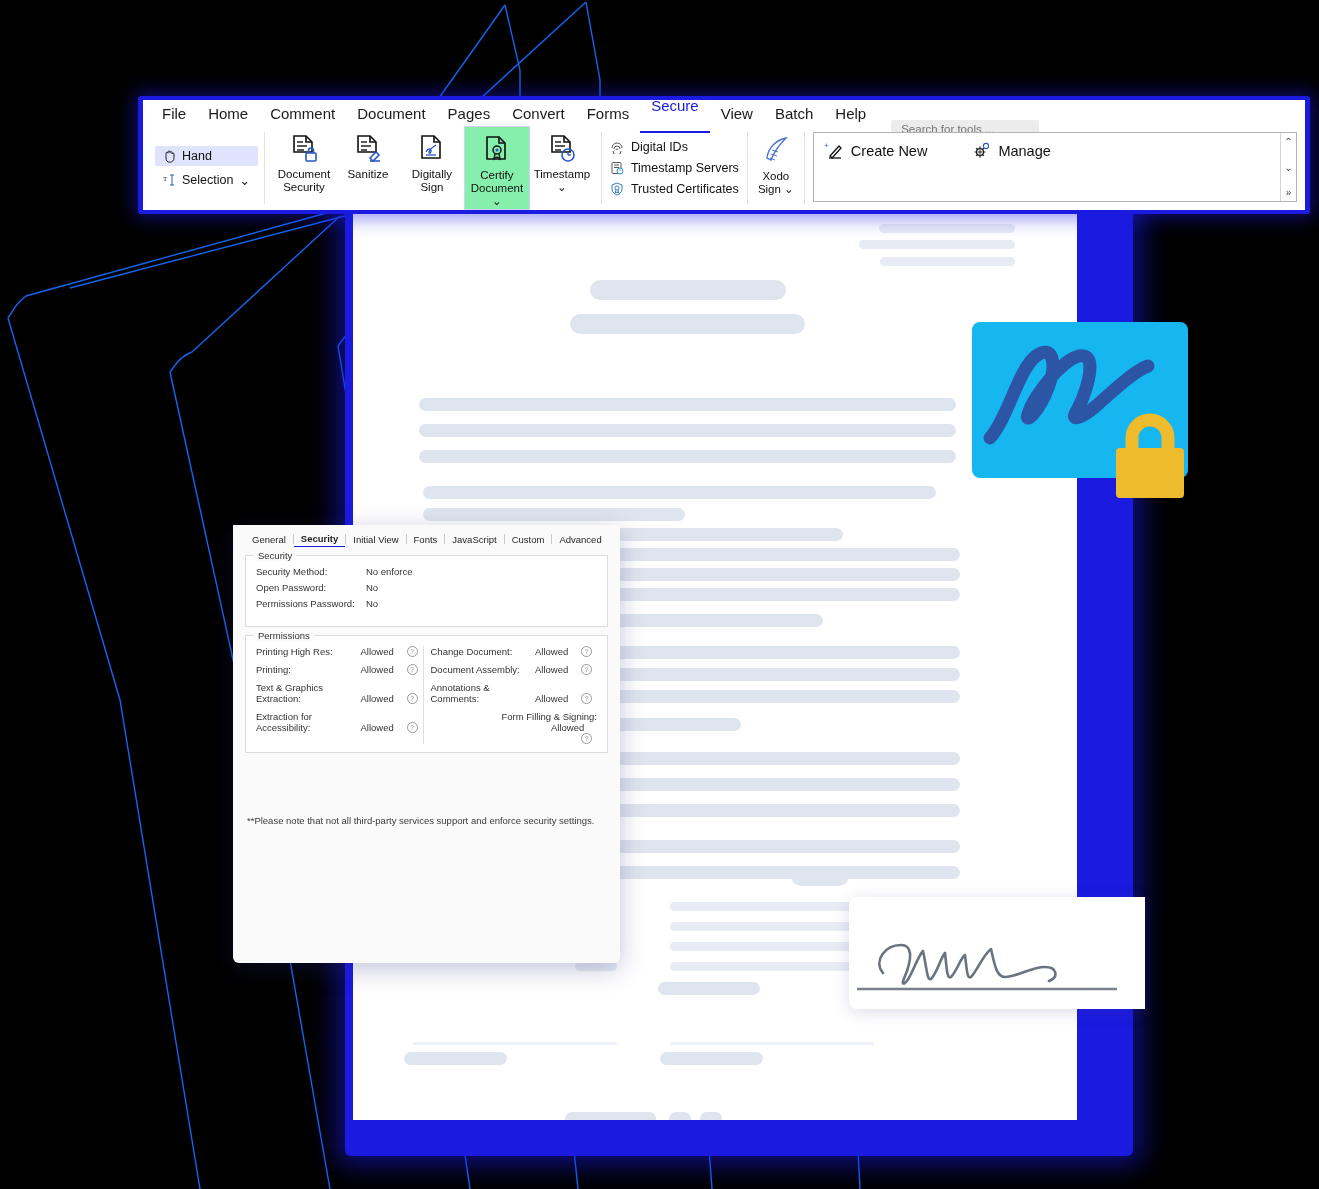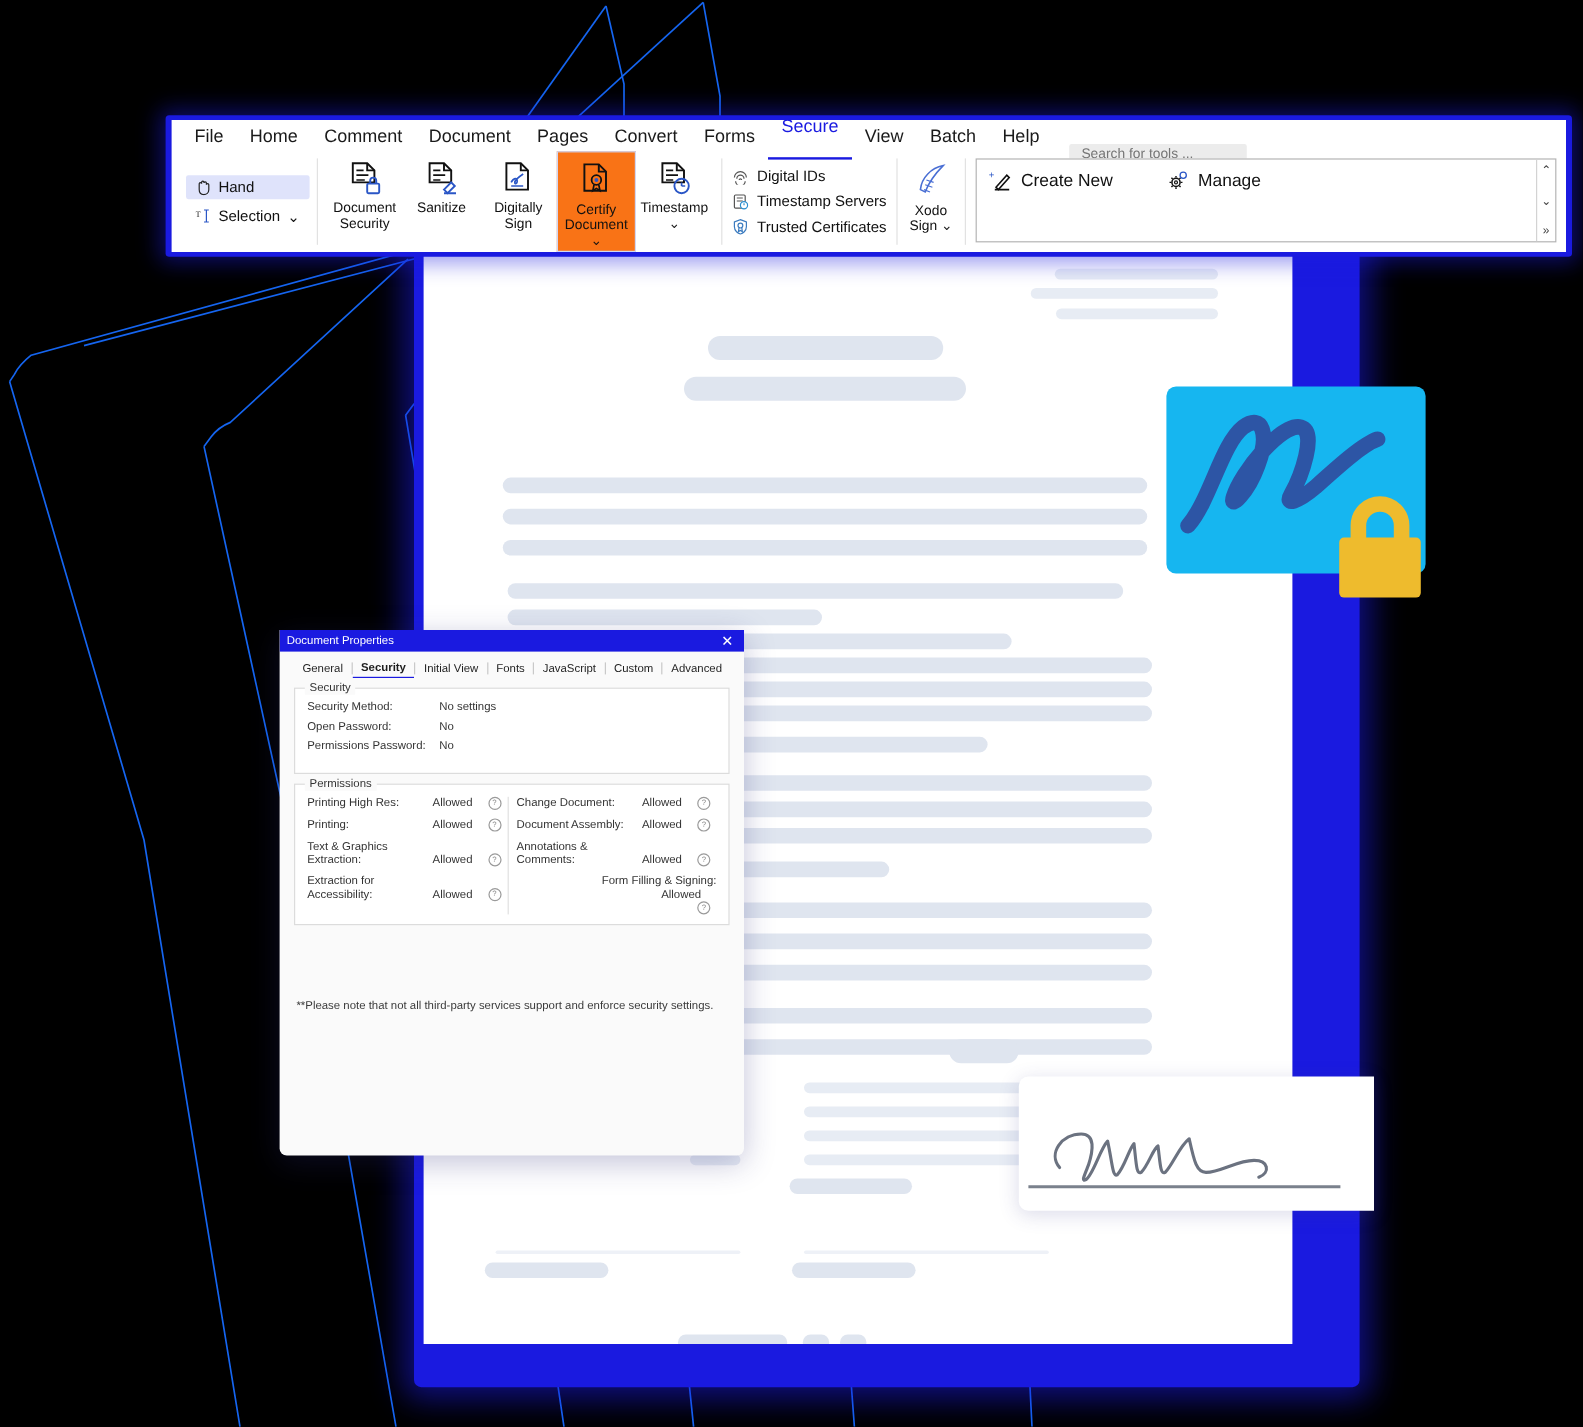--- a/index.html
+++ b/index.html
@@ -64,21 +64,21 @@
   .modebtn{
     display:flex;align-items:center;gap:6px;font-size:12.5px;color:#111;
     padding:3px 8px;border-radius:2px;white-space:nowrap;
   }
   .modebtn.sel{background:#dfe3fb;}
 
   .bigbtn{
     width:64px;display:flex;flex-direction:column;align-items:center;justify-content:flex-start;
     padding-top:8px;font-size:11.5px;color:#111;line-height:1.15;text-align:center;
   }
-  .bigbtn.box{border:1px solid #cfd6f5;background:#f97316;}
+  .bigbtn.box{border:1px solid #cfd6f5;background:#86efac;}
   .bigbtn .lbl{margin-top:4px;}
   .smallcol{display:flex;flex-direction:column;justify-content:center;gap:7px;padding:0 8px;}
   .smallrow{display:flex;align-items:center;gap:7px;font-size:12.5px;color:#111;white-space:nowrap;}
 
   .listbox{
     flex:1;margin:6px 8px 8px 8px;border:1px solid #b4b4b4;background:#fff;
     display:flex;position:relative;
   }
   .listbox-inner{flex:1;padding:8px 0 0 10px;display:flex;gap:44px;align-items:flex-start;}
   .lb-item{display:flex;align-items:center;gap:7px;font-size:14.5px;color:#111;}
@@ -434,24 +434,20 @@
             <span>⌄</span>
             <span>»</span>
           </div>
         </div>
 
       </div>
     </div>
   </div>
 
   <div class="dlg">
-    <div class="dlg-title">
-      <span>Document Properties</span>
-      <span class="dlg-close">✕</span>
-    </div>
 
     <div class="tabs">
       <div class="tab">General</div>
       <div class="tabdiv"></div>
       <div class="tab sel">Security</div>
       <div class="tabdiv"></div>
       <div class="tab">Initial View</div>
       <div class="tabdiv"></div>
       <div class="tab">Fonts</div>
       <div class="tabdiv"></div>
@@ -459,21 +455,21 @@
       <div class="tabdiv"></div>
       <div class="tab">Custom</div>
       <div class="tabdiv"></div>
       <div class="tab">Advanced</div>
     </div>
 
     <div class="fieldset" style="height:52px;">
       <span class="legend">Security</span>
       <div class="kv">
         <span class="k">Security Method:</span>
-        <span class="v">No settings</span>
+        <span class="v">No enforce</span>
       </div>
       <div class="kv">
         <span class="k">Open Password:</span>
         <span class="v">No</span>
       </div>
       <div class="kv">
         <span class="k">Permissions Password:</span>
         <span class="v">No</span>
       </div>
     </div>

